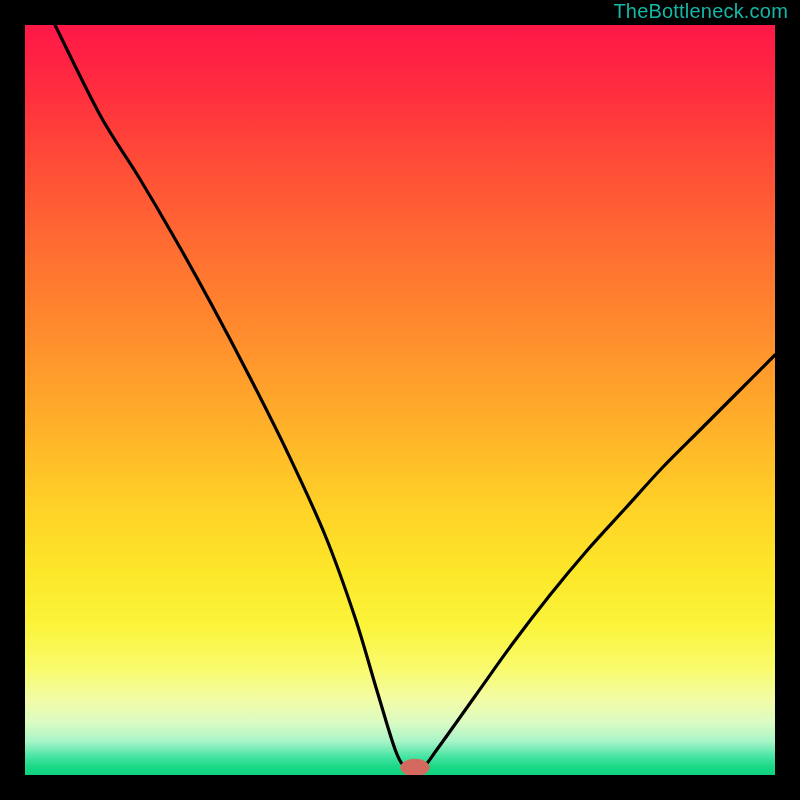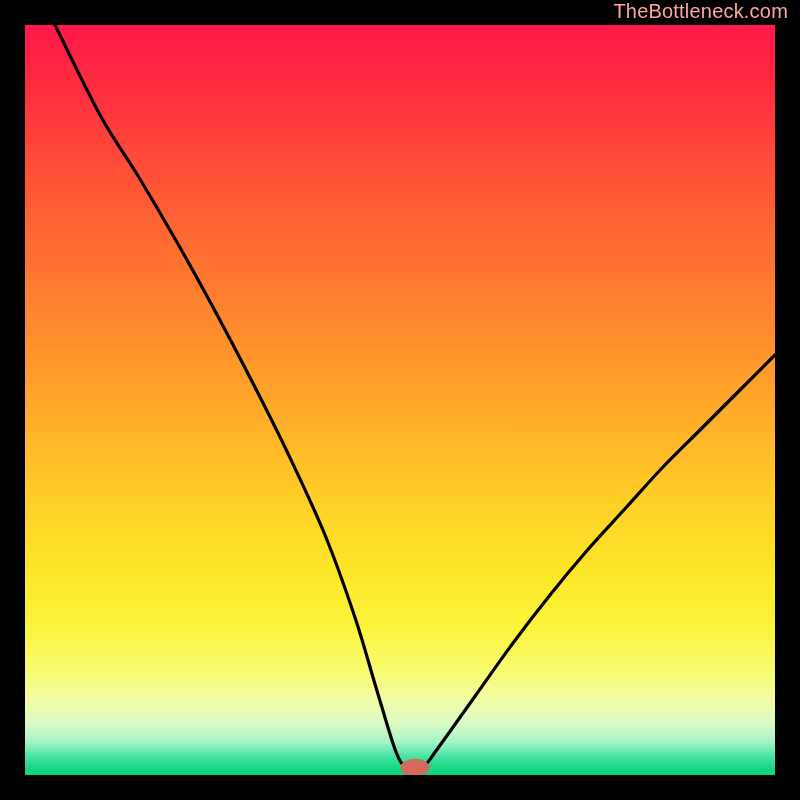--- a/index.html
+++ b/index.html
@@ -8,21 +8,21 @@
     height: 800px;
     background: #000;
     position: relative;
     overflow: hidden;
     font-family: Arial, Helvetica, sans-serif;
   }
   .attribution {
     position: absolute;
     top: 0;
     right: 12px;
-    color: #fca5a5;
+    color: #14b8a6;
     font-size: 20px;
     font-weight: 400;
     z-index: 10;
     letter-spacing: 0.2px;
   }
   .plot-frame {
     position: absolute;
     left: 25px;
     top: 25px;
     width: 750px;

